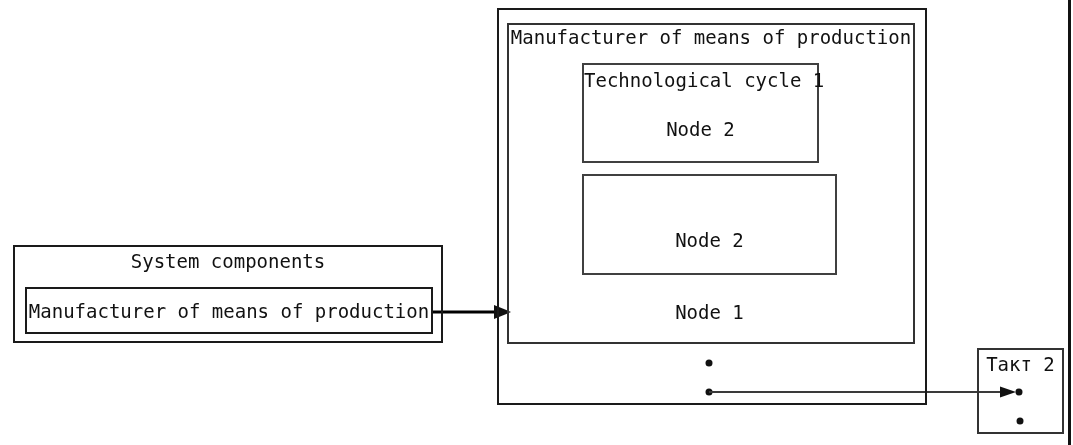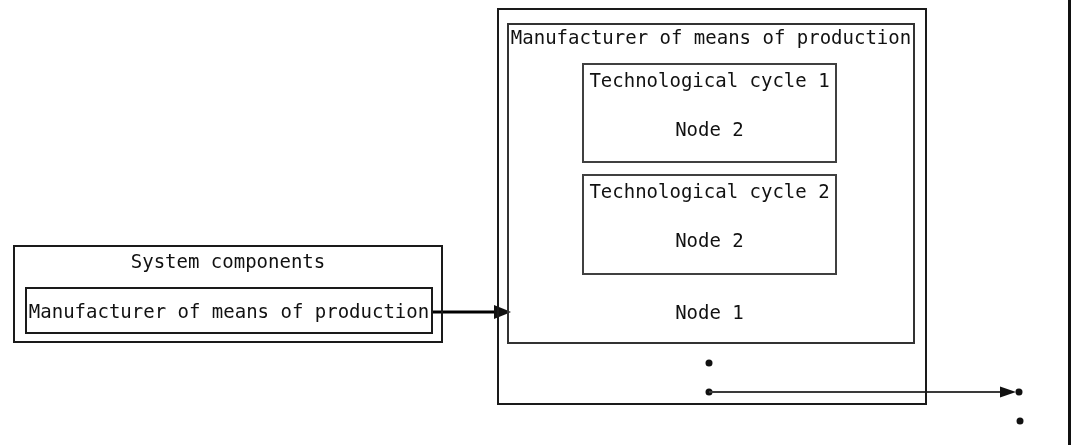--- a/index.html
+++ b/index.html
@@ -78,26 +78,28 @@
   <div class="box b-dark" style="left:13px; top:245px; width:430px; height:98px;"></div>
   <div class="label" style="left:13px; top:250px; width:430px;">System components</div>
   <div class="box b-dark flex-center" style="left:25px; top:287px; width:408px; height:47px;">
     <span>Manufacturer of means of production</span>
   </div>
 
   <div class="box b-dark" style="left:497px; top:8px; width:430px; height:397px;"></div>
   <div class="box b-mid" style="left:507px; top:23px; width:408px; height:321px;"></div>
   <div class="label" style="left:507px; top:26px; width:408px;">Manufacturer of means of production</div>
 
-  <div class="box b-soft" style="left:582px; top:63px; width:255px; height:100px;">
+  <div class="box b-soft" style="left:582px; top:63px; width:237px; height:100px;">
     <div class="label" style="left:0; top:4px; width:100%;">Technological cycle 1</div>
     <div class="label" style="left:0; top:53px; width:100%;">Node 2</div>
   </div>
 
   <div class="box b-soft" style="left:582px; top:174px; width:255px; height:101px;">
-    <div class="label" style="left:0; top:4px; width:100%;">Technological cycle 2</div>
     <div class="label" style="left:0; top:53px; width:100%;">Node 2</div>
   </div>
 
   <div class="label" style="left:582px; top:301px; width:255px;text-align:center;">Node 1</div>
 
+  <div class="box b-mid" style="left:977px; top:348px; width:87px; height:86px;">
+    <div class="label" style="left:0; top:3px; width:100%;">Такт 2</div>
+  </div>
 
 </div>
 
 </body></html>

